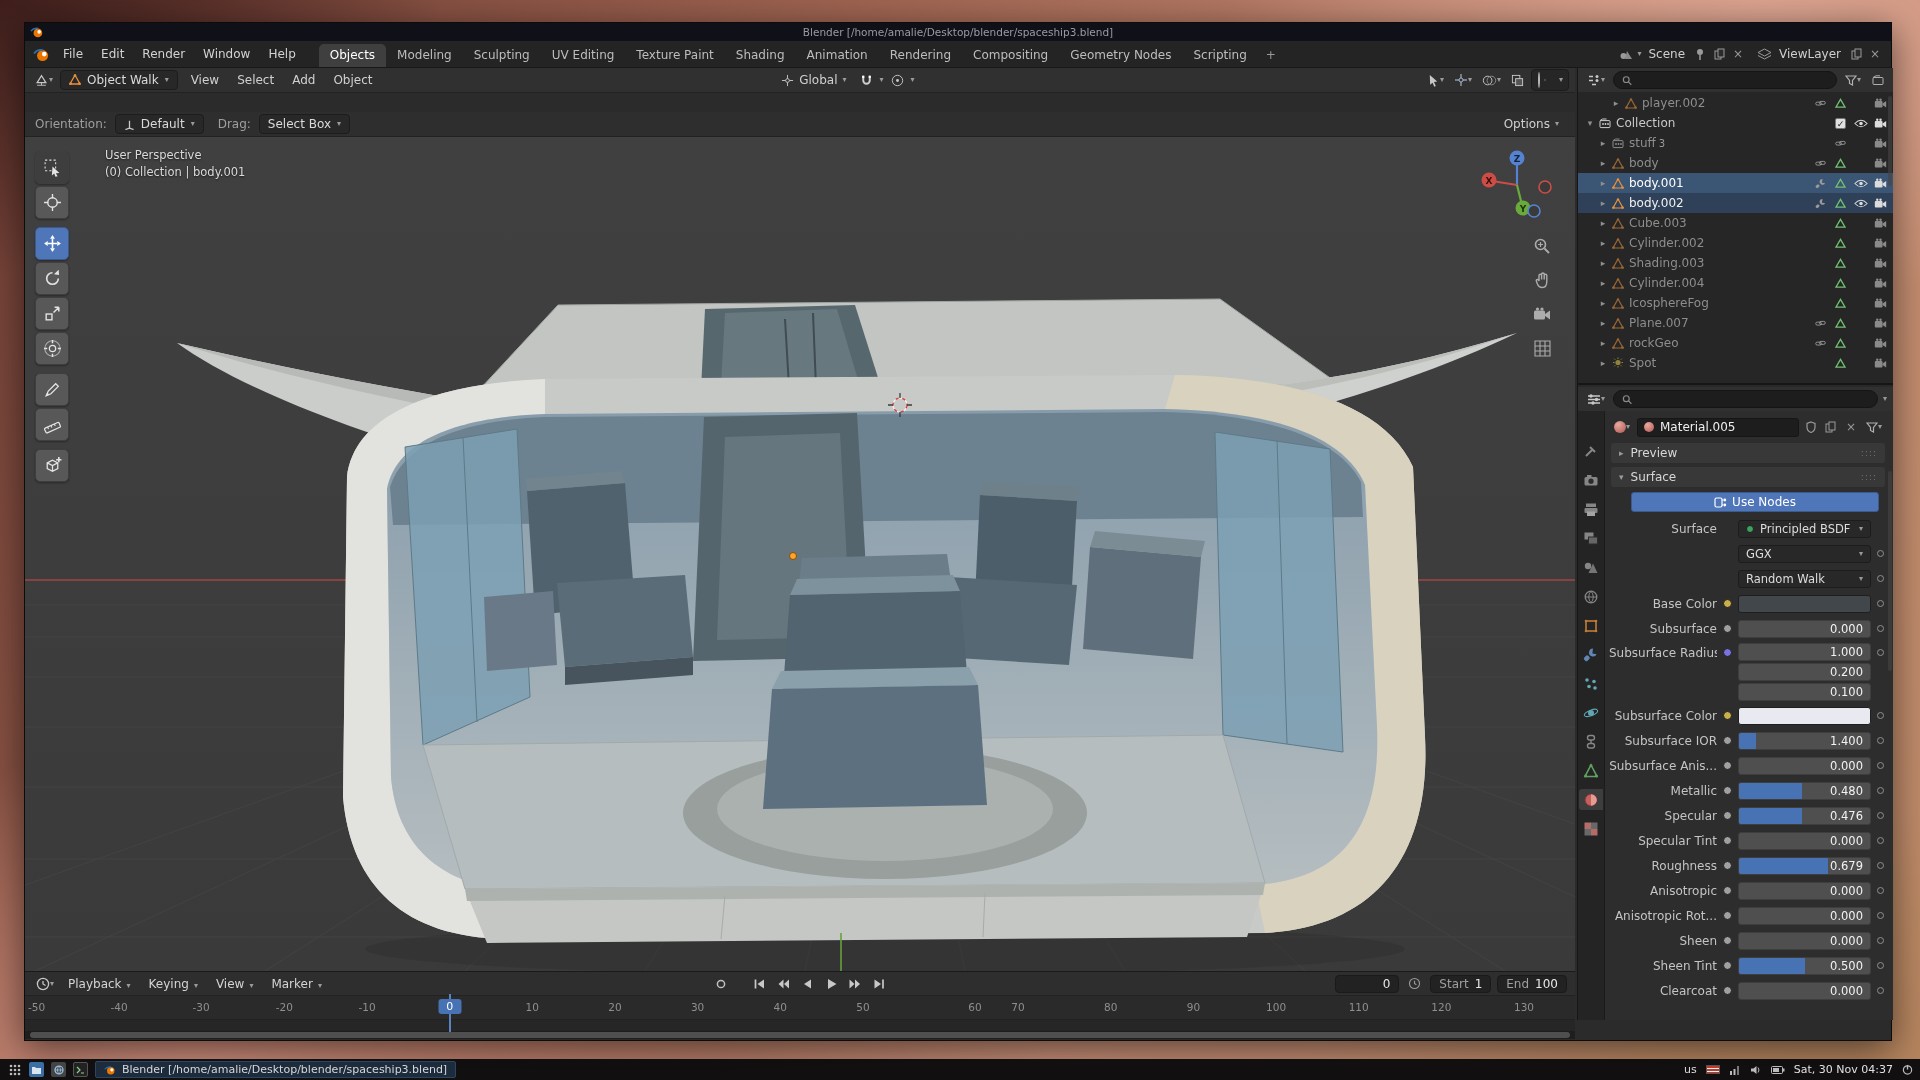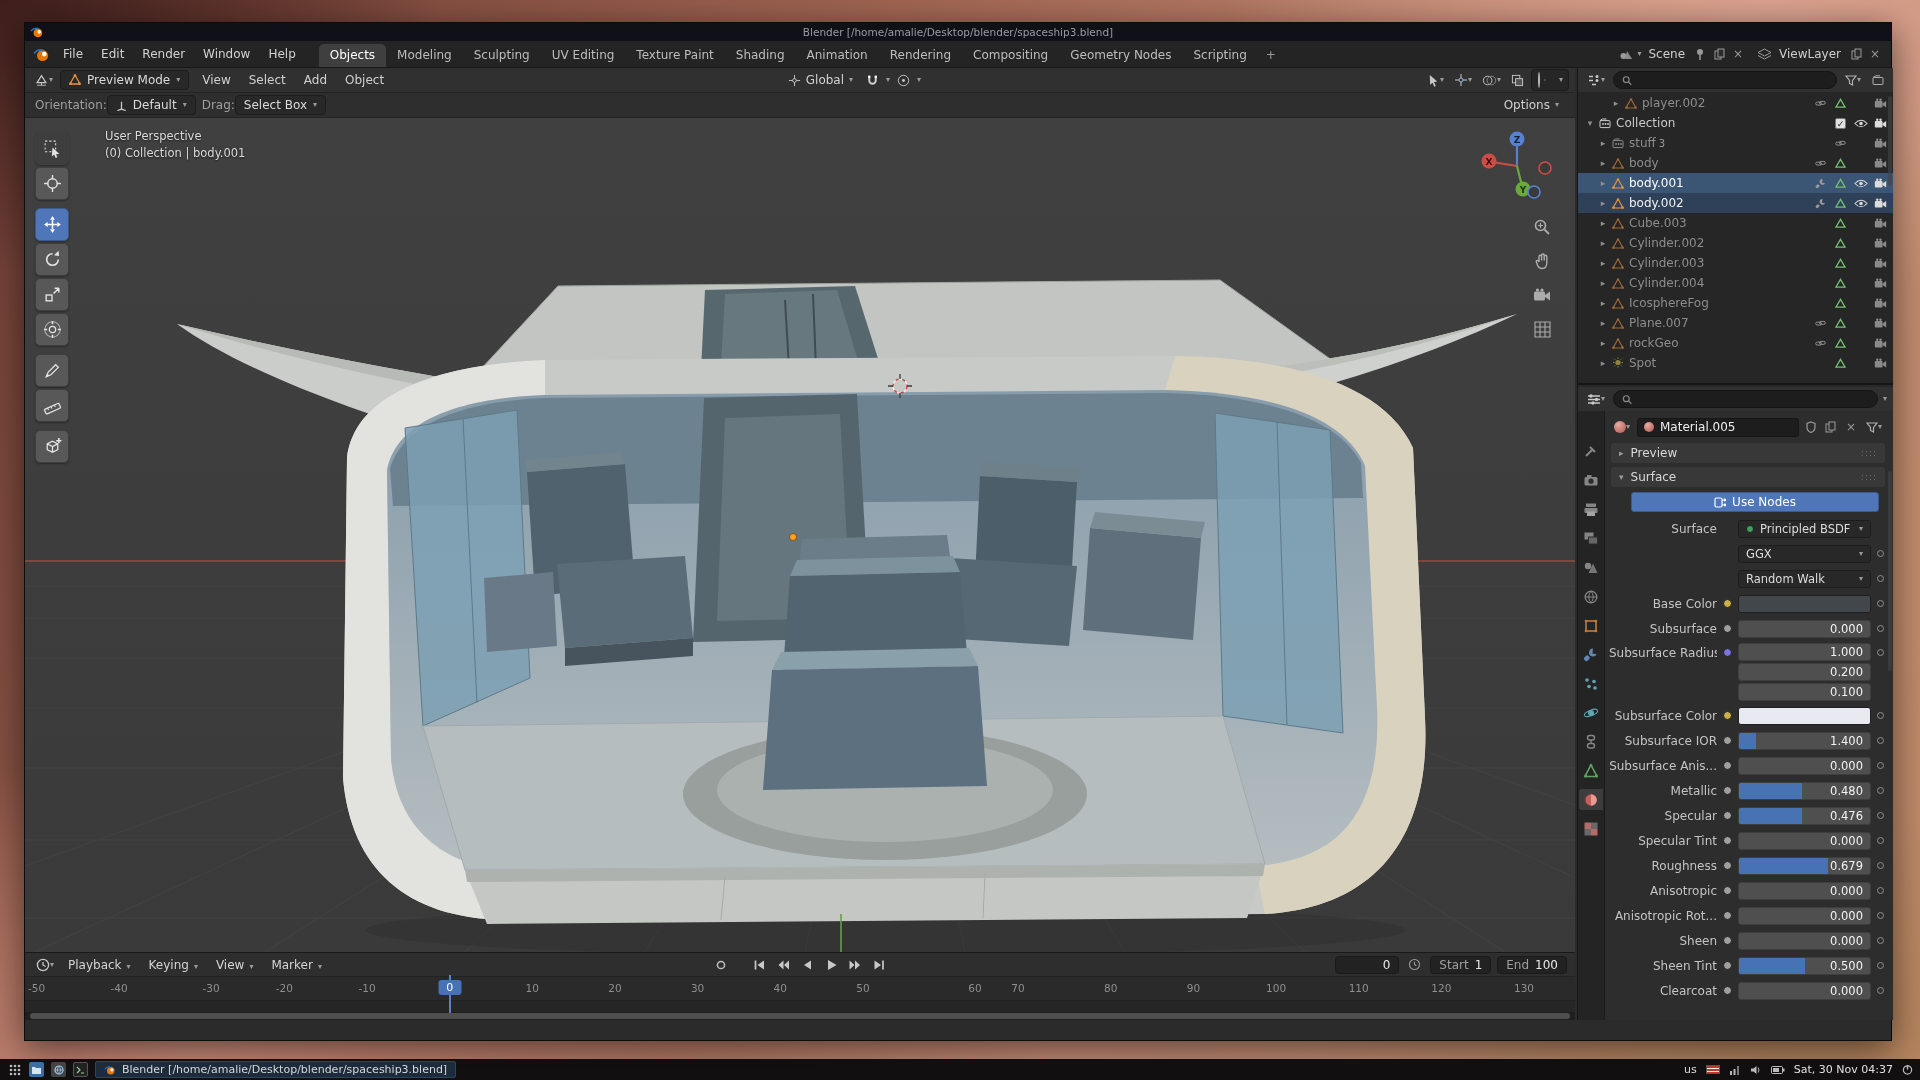--- a/index.html
+++ b/index.html
@@ -32,21 +32,21 @@
   .vp-col{position:absolute;left:0;top:45px;width:1550px;height:952px;}
   .vp-header{height:25px;background:#303030;border-bottom:1px solid #222;display:flex;align-items:center;padding:0 6px;gap:4px;color:#d0d0d0;}
   .dropdown{display:flex;align-items:center;gap:6px;background:#282828;border:1px solid #1c1c1c;border-radius:4px;padding:2px 8px;color:#dadada;white-space:nowrap;}
   .flat-dd{display:flex;align-items:center;gap:5px;padding:2px 6px;white-space:nowrap;}
   .spacer{flex:1;}
   .icon-btn{display:flex;align-items:center;justify-content:center;padding:2px 3px;border-radius:3px;}
   .sphere{width:13px;height:13px;border-radius:50%;}
   .sphere-group{display:flex;align-items:center;gap:3px;background:#262626;border:1px solid #1c1c1c;border-radius:4px;padding:2px 5px;}
   .sphere-wrap{padding:1px;border-radius:3px;}
   .sphere-wrap.active{background:#565656;}
-  .vp-tools{height:25px;background:#2e2e2e;border-bottom:1px solid #222;display:flex;align-items:center;padding:0 10px;gap:0;color:#b8b8b8;}
+  .vp-tools{height:25px;background:#2e2e2e;border-bottom:1px solid #222;display:flex;align-items:center;padding:0 10px;gap:8px;color:#b8b8b8;margin-top:19px;}
   .label-dim{color:#9f9f9f;}
   .canvas{position:relative;height:834px;background:#3d3d3d;overflow:hidden;}
   .scene{position:absolute;left:0;top:0;}
   .overlay-text{position:absolute;left:80px;top:10px;color:#dadada;font-size:11.5px;line-height:17px;text-shadow:0 1px 2px rgba(0,0,0,.6);}
   .tool-column{position:absolute;left:10px;top:0;width:36px;}
   .toolbtn{position:absolute;left:0;width:34px;height:33px;background:#585858;border:1px solid #3f3f3f;border-radius:5px;display:flex;align-items:center;justify-content:center;box-shadow:0 1px 2px rgba(0,0,0,.35);}
   .toolbtn.pressed{background:#3e3e3e;}
   .toolbtn.active{background:#4f76b8;border-color:#3c5a8c;}
   .gizmo{position:absolute;left:1452px;top:8px;width:80px;height:80px;}
   .nav-icons{position:absolute;left:1506px;top:98px;display:flex;flex-direction:column;gap:12px;align-items:center;}
@@ -223,21 +223,21 @@
           </svg>
         <span class="dd">▾</span>
       </span>
       <div class="dropdown">
         <svg width="12" height="12" viewBox="0 0 12 12">
             <path d="M6,1 L11,10 L1,10 Z" fill="none" stroke="#e8913c" stroke-width="1.3"></path>
             <circle cx="6" cy="1.6" r="1.3" fill="#e8913c"></circle>
             <circle cx="1.6" cy="9.6" r="1.3" fill="#e8913c"></circle>
             <circle cx="10.4" cy="9.6" r="1.3" fill="#e8913c"></circle>
           </svg>
-        <span>Preview Mode</span>
+        <span>Object Walk</span>
         <span class="dd">▾</span>
       </div>
       <div class="menus">
           <div class="menu-item">View</div>
           <div class="menu-item">Select</div>
           <div class="menu-item">Add</div>
           <div class="menu-item">Object</div>
         </div>
       <div class="spacer"></div>
       <div class="flat-dd">
@@ -593,21 +593,21 @@
           <div class="numfield">
             <span class="nf-label">End</span>
               <span>100</span>
           </div>
         </div>
       </div>
       <div class="tl-ruler">
         <div class="playhead-badge" style="left: 424.7px;"><span>0</span></div>
       <span class="tl-tick" style="left:11.5px">-50</span>
           <span class="tl-tick" style="left:94.1px">-40</span>
-          <span class="tl-tick" style="left:186px">-30</span>
+          <span class="tl-tick" style="left:176px">-30</span>
           <span class="tl-tick" style="left:259.4px">-20</span>
           <span class="tl-tick" style="left:342.1px">-10</span>
           <span class="tl-tick" style="left:424.7px">0</span>
           <span class="tl-tick" style="left:507.3px">10</span>
           <span class="tl-tick" style="left:590.0px">20</span>
           <span class="tl-tick" style="left:672.6px">30</span>
           <span class="tl-tick" style="left:755.3px">40</span>
           <span class="tl-tick" style="left:837.9px">50</span>
           <span class="tl-tick" style="left:950px">60</span>
           <span class="tl-tick" style="left:993px">70</span>
@@ -965,21 +965,21 @@
           <div class="orow dim  ">
       <span class="tw" style="margin-left:13px">▸</span>
       <span style="opacity:0.6;display:flex;">
               <svg width="12" height="11" viewBox="0 0 12 11">
                 <path d="M6,1 L11,10 L1,10 Z" fill="none" stroke="#e8913c" stroke-width="1.2"></path>
                 <circle cx="6" cy="1.6" r="1.2" fill="#e8913c"></circle>
                 <circle cx="1.5" cy="9.5" r="1.2" fill="#e8913c"></circle>
                 <circle cx="10.5" cy="9.5" r="1.2" fill="#e8913c"></circle>
               </svg>
             </span>
-      <span class="olabel">Cylinder.003</span>
+      <span class="olabel">Shading.003</span>
 
       <span class="oflex"></span>
 
       <span class="oi">
               <svg width="11" height="10" viewBox="0 0 12 11">
                 <path d="M6,1.5 L11,10 L1,10 Z" fill="none" stroke="#71c171" stroke-width="1.4"></path>
               </svg>
             </span>
 
       <span class="oi" style="visibility:hidden;">

